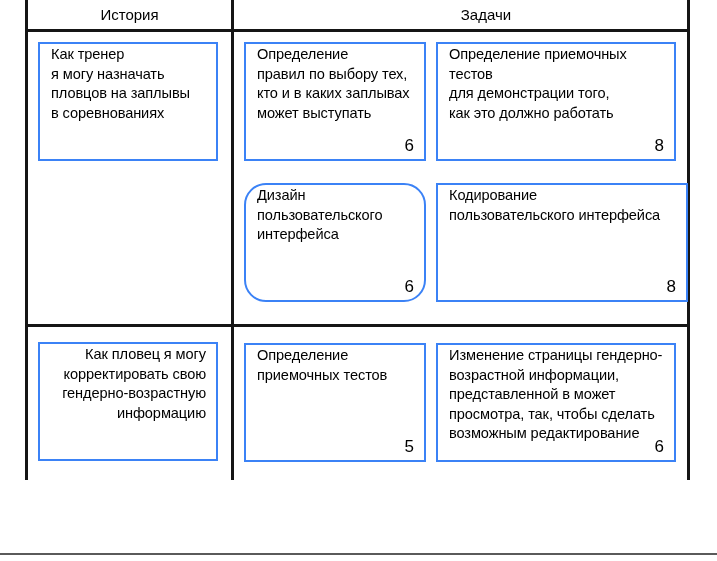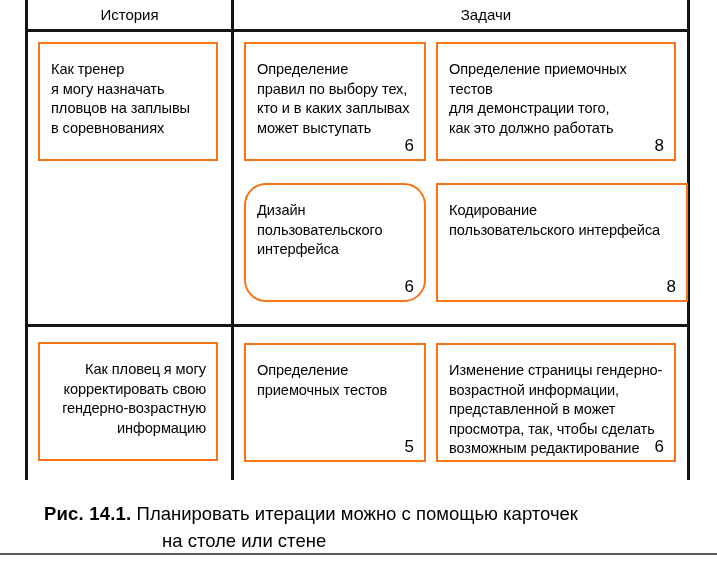--- a/index.html
+++ b/index.html
@@ -67,24 +67,24 @@
     font-size: 15px;
     color: #000;
     white-space: nowrap;
   }
   .col-head-story { left: 3px;   width: 203px; }
   .col-head-tasks { left: 209px; width: 504px; }
 
   
   .card {
     position: absolute;
-    border: 2px solid #f97316;
+    border: 2px solid #3b82f6;
     background: #ffffff;
     box-sizing: border-box;
-    padding: 16px 10px 4px 11px;
+    padding: 1px 10px 4px 11px;
   }
   .card-text {
     font-size: 14.6px;
     line-height: 19.6px;
     white-space: pre-line;
     letter-spacing: -0.1px;
   }
   .card-points {
     position: absolute;
     right: 10px;
@@ -206,21 +206,16 @@
       <div class="card-text">Изменение страницы гендерно-
 возрастной информации,
 представленной в может
 просмотра, так, чтобы сделать
 возможным редактирование</div>
       <div class="card-points">6</div>
     </div>
 
   </div>
 
-  <div class="caption">
-    <span class="caption-label">Рис. 14.1.</span>
-    <span>Планировать итерации можно с помощью карточек</span>
-    <span class="caption-line2">на столе или стене</span>
-  </div>
 
   <div class="bottom-rule"></div>
 
 </div>
 
 </body></html>

